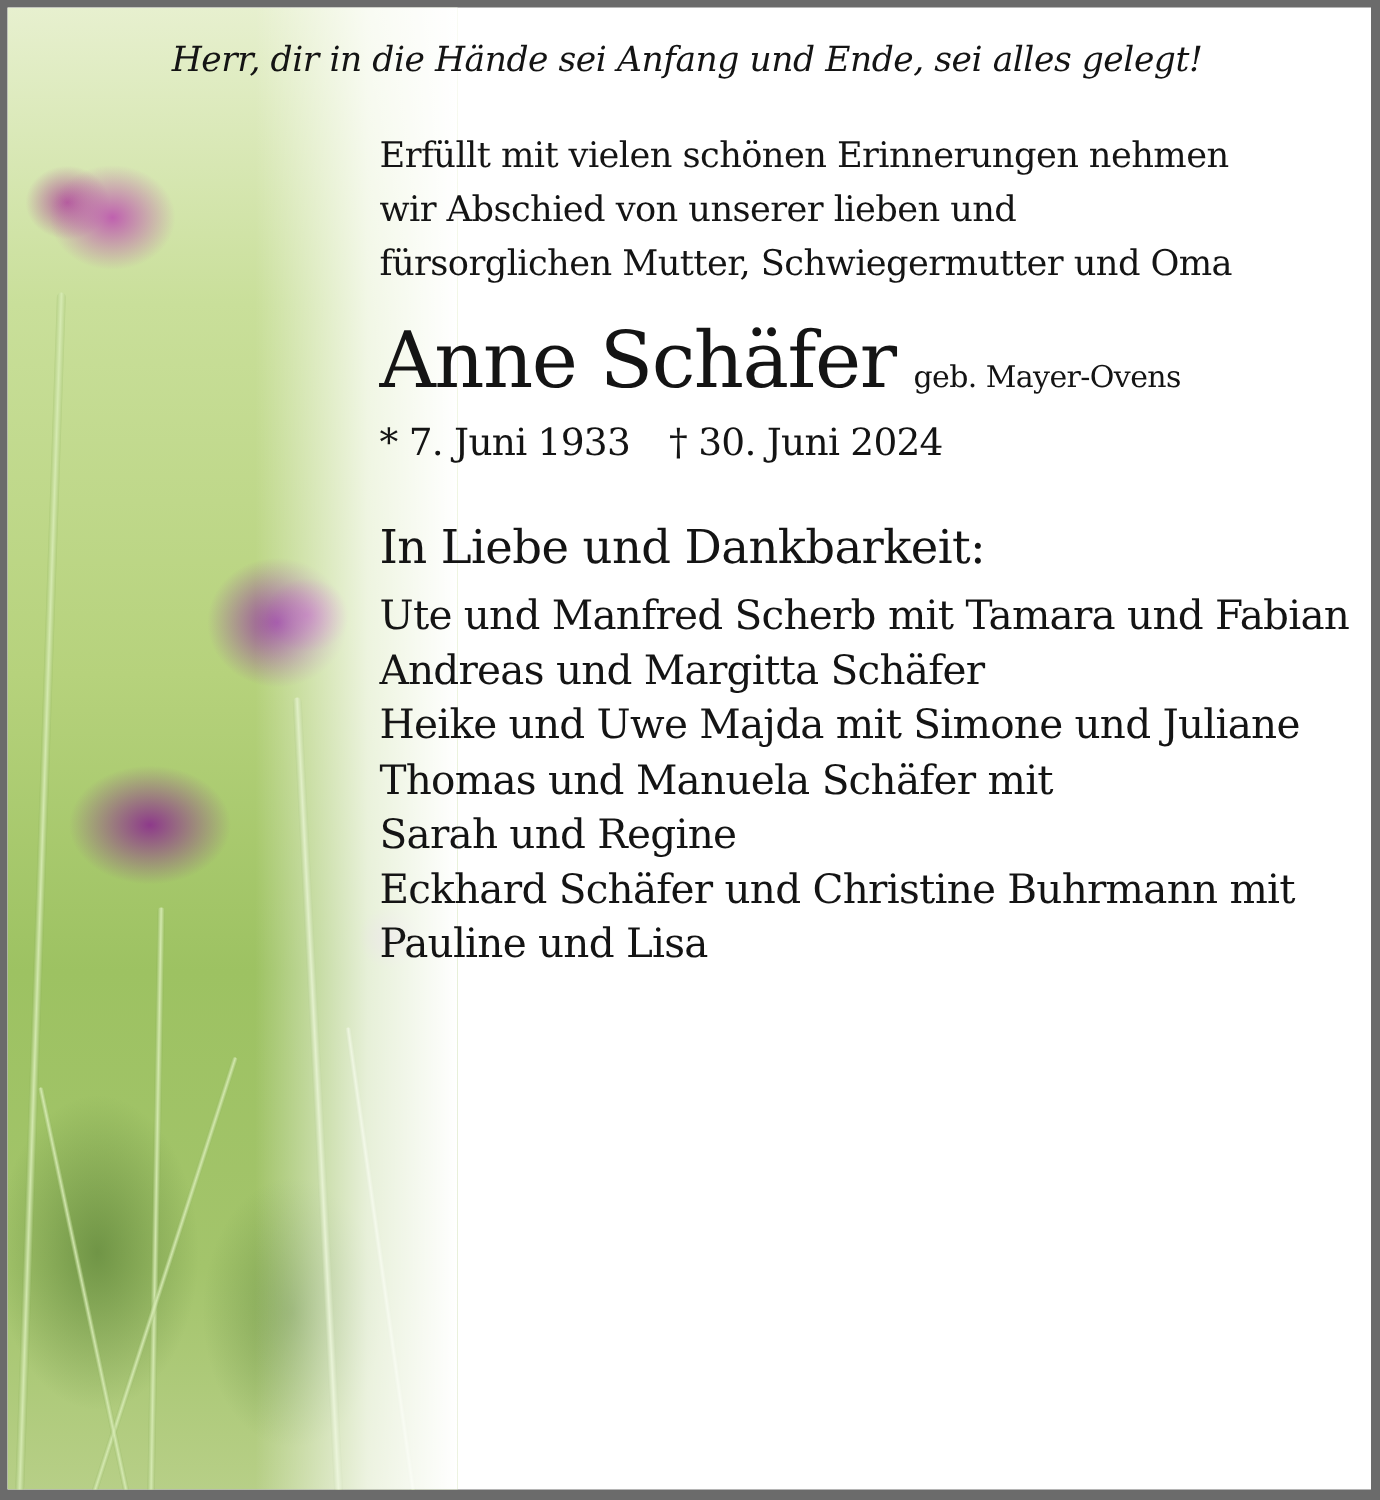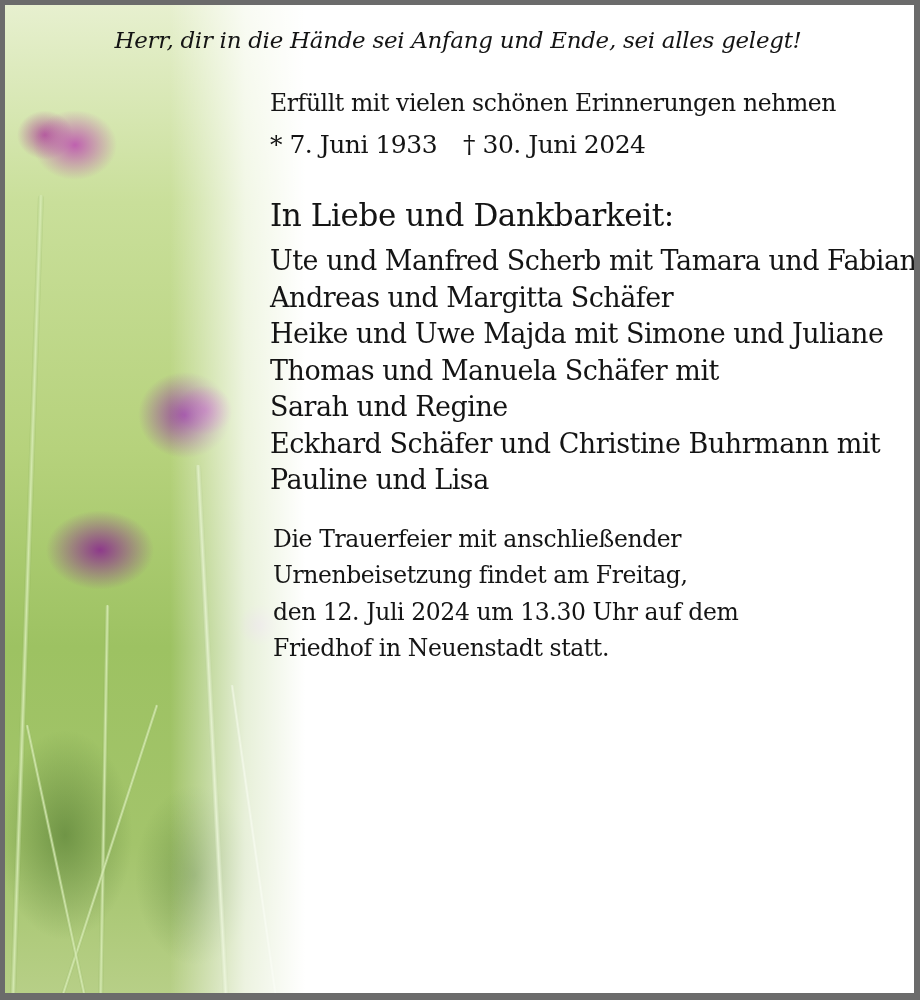--- a/index.html
+++ b/index.html
@@ -49,21 +49,21 @@
     position: absolute;
     left: 0; right: 3px; top: 22px;
     text-align: center;
     font-style: italic;
     font-size: 23px;
     letter-spacing: -0.3px;
     z-index: 2;
   }
   .content {
     position: absolute;
-    left: 265px; top: 80px;
+    left: 248px; top: 80px;
     width: 640px;
     z-index: 2;
   }
   .para { font-size: 23.5px; line-height: 36px; letter-spacing: -0.4px; }
   .name-row { margin-top: 18px; white-space: nowrap; }
   .name { font-size: 52px; letter-spacing: -1px; line-height: 60px; }
   .maiden { font-size: 20px; margin-left: 12px; letter-spacing: -0.4px; }
   .dates { font-size: 25px; margin-top: 6px; line-height: 36px; letter-spacing: -0.5px; white-space: nowrap; }
   .dates .gap { display: inline-block; width: 26px; }
   .thanks { margin-top: 34px; font-size: 31px; line-height: 36px; letter-spacing: -0.4px; }
@@ -83,39 +83,38 @@
     <div class="stem" style="left:150px;top:700px;width:4px;height:320px;transform:rotate(18deg);"></div>
     <div class="stem" style="left:20px;top:720px;width:4px;height:280px;transform:rotate(-12deg);"></div>
     <div class="stem" style="left:225px;top:680px;width:4px;height:320px;transform:rotate(-8deg);"></div>
   </div>
 
   <div class="top-line">Herr, dir in die Hände sei Anfang und Ende, sei alles gelegt!</div>
 
   <div class="content">
     <div class="para">
       <span class="line">Erfüllt mit vielen schönen Erinnerungen nehmen</span>
+      <span class="line">wir Abschied von unserer lieben und</span>
+      <span class="line">fürsorglichen Mutter, Schwiegermutter und Oma</span>
     </div>
 
+    <div class="name-row">
+      <span class="name">Anne Schäfer</span><span class="maiden">geb. Mayer-Ovens</span>
+    </div>
 
     <div class="dates">
       <span>* 7. Juni 1933</span><span class="gap"></span><span>† 30. Juni 2024</span>
     </div>
 
     <div class="thanks">In Liebe und Dankbarkeit:</div>
 
     <div class="mourners">
       <span class="line">Ute und Manfred Scherb mit Tamara und Fabian</span>
       <span class="line">Andreas und Margitta Schäfer</span>
       <span class="line">Heike und Uwe Majda mit Simone und Juliane</span>
       <span class="line">Thomas und Manuela Schäfer mit</span>
       <span class="line">Sarah und Regine</span>
       <span class="line">Eckhard Schäfer und Christine Buhrmann mit</span>
       <span class="line">Pauline und Lisa</span>
     </div>
 
-    <div class="service">
-      <span class="line">Die Trauerfeier mit anschließender</span>
-      <span class="line">Urnenbeisetzung findet am Freitag,</span>
-      <span class="line">den 12. Juli 2024 um 13.30 Uhr auf dem</span>
-      <span class="line">Friedhof in Neuenstadt statt.</span>
-    </div>
   </div>
 </div>
 
 </body></html>

